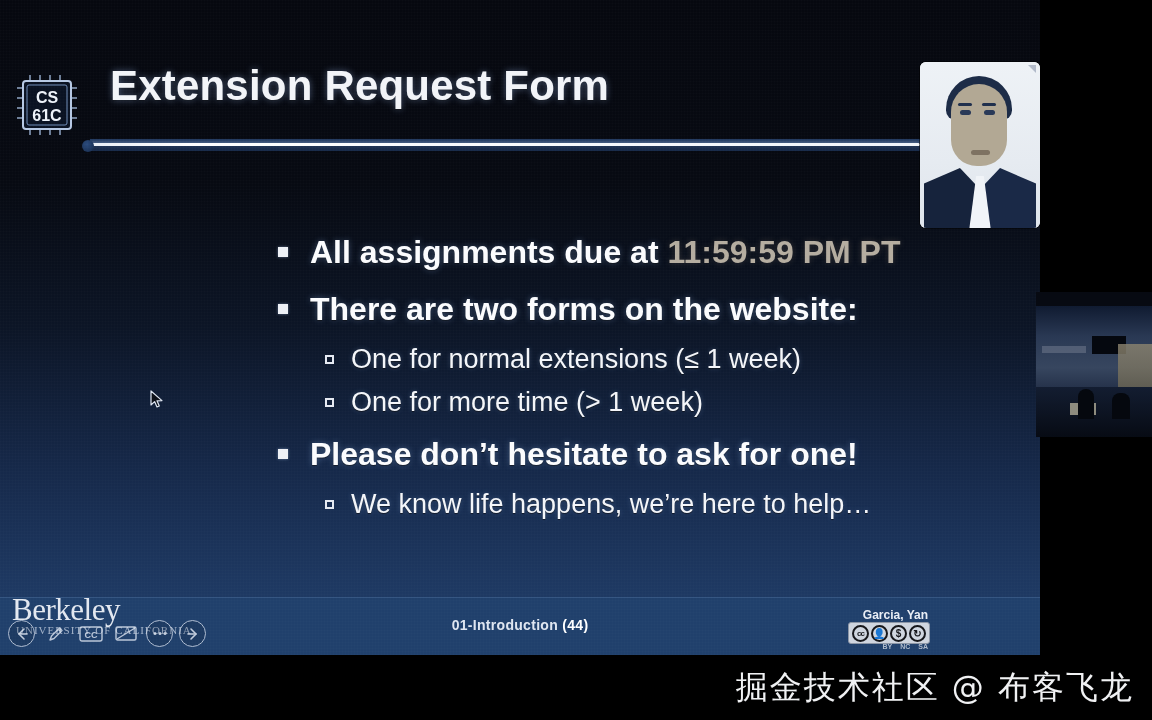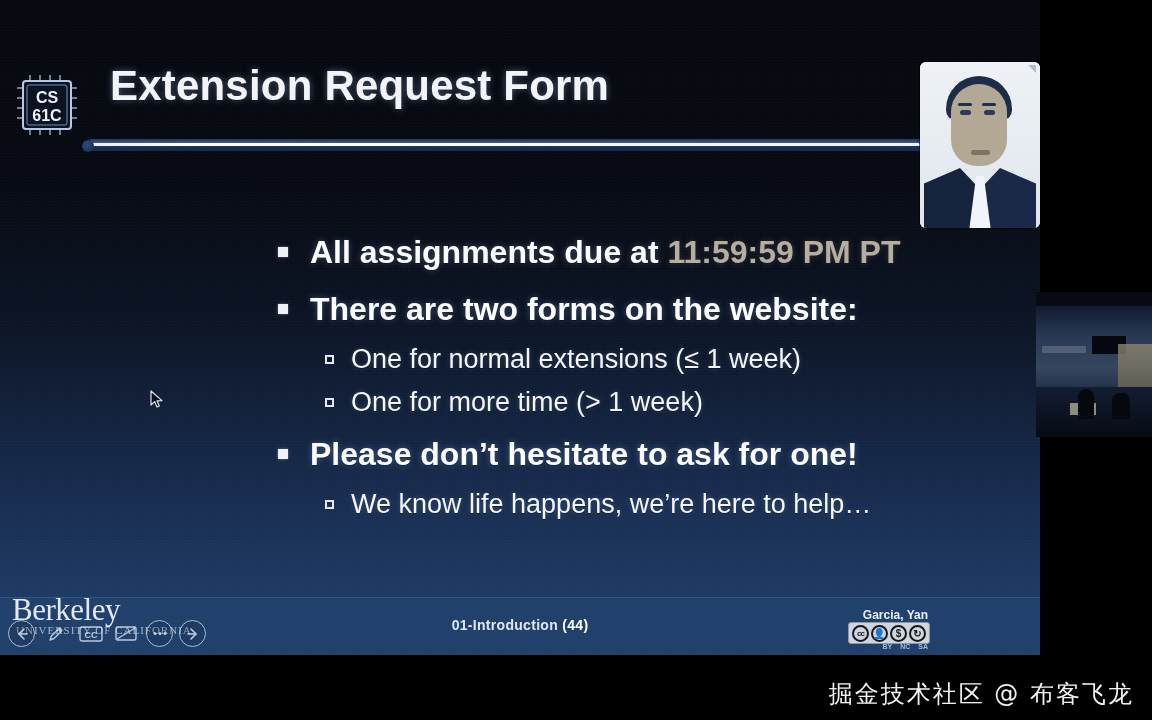--- a/index.html
+++ b/index.html
@@ -421,21 +421,21 @@
     position: absolute;
     left: 150px; top: 390px;
     width: 14px; height: 20px;
   }
 
   
   #watermark {
     position: absolute;
     right: 18px;
     bottom: 10px;
-    font-size: 24px;
+    font-size: 32px;
     color: #f0f1f3;
     letter-spacing: 2px;
     font-family: "DejaVu Sans", sans-serif;
     white-space: nowrap;
   }
 
   
   #letterbox {
     position: absolute;
     left: 0; bottom: 0;

